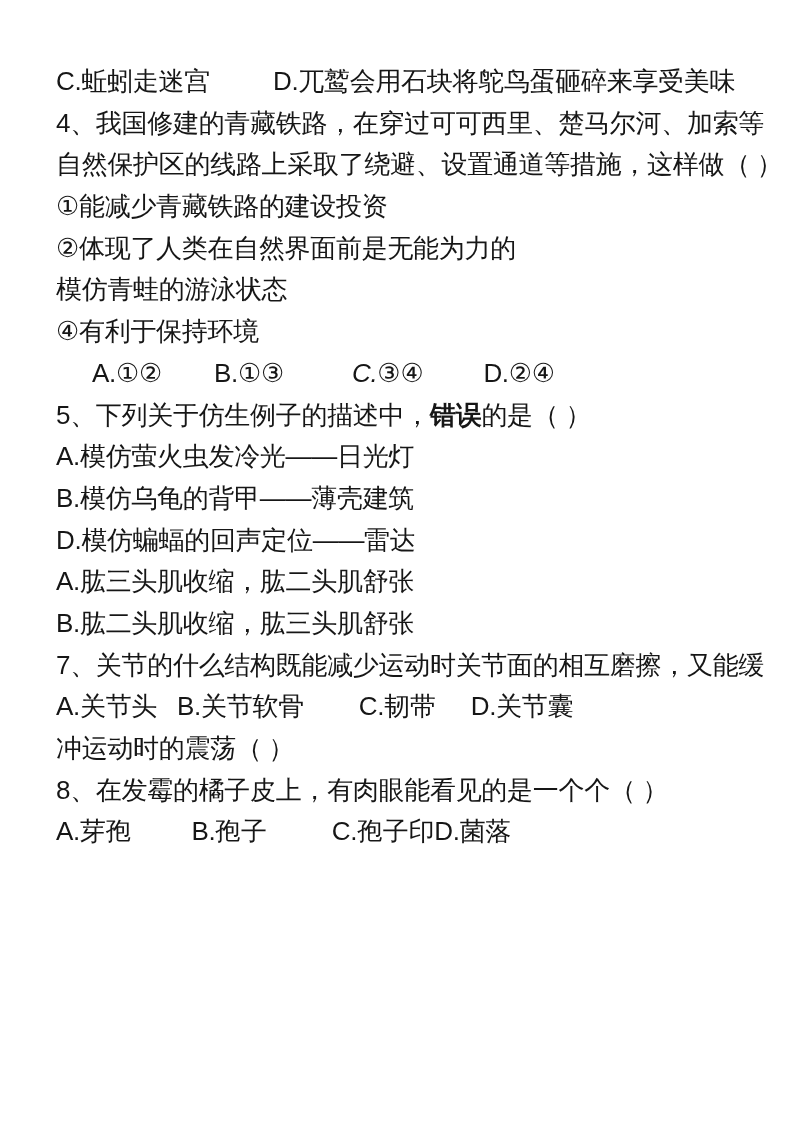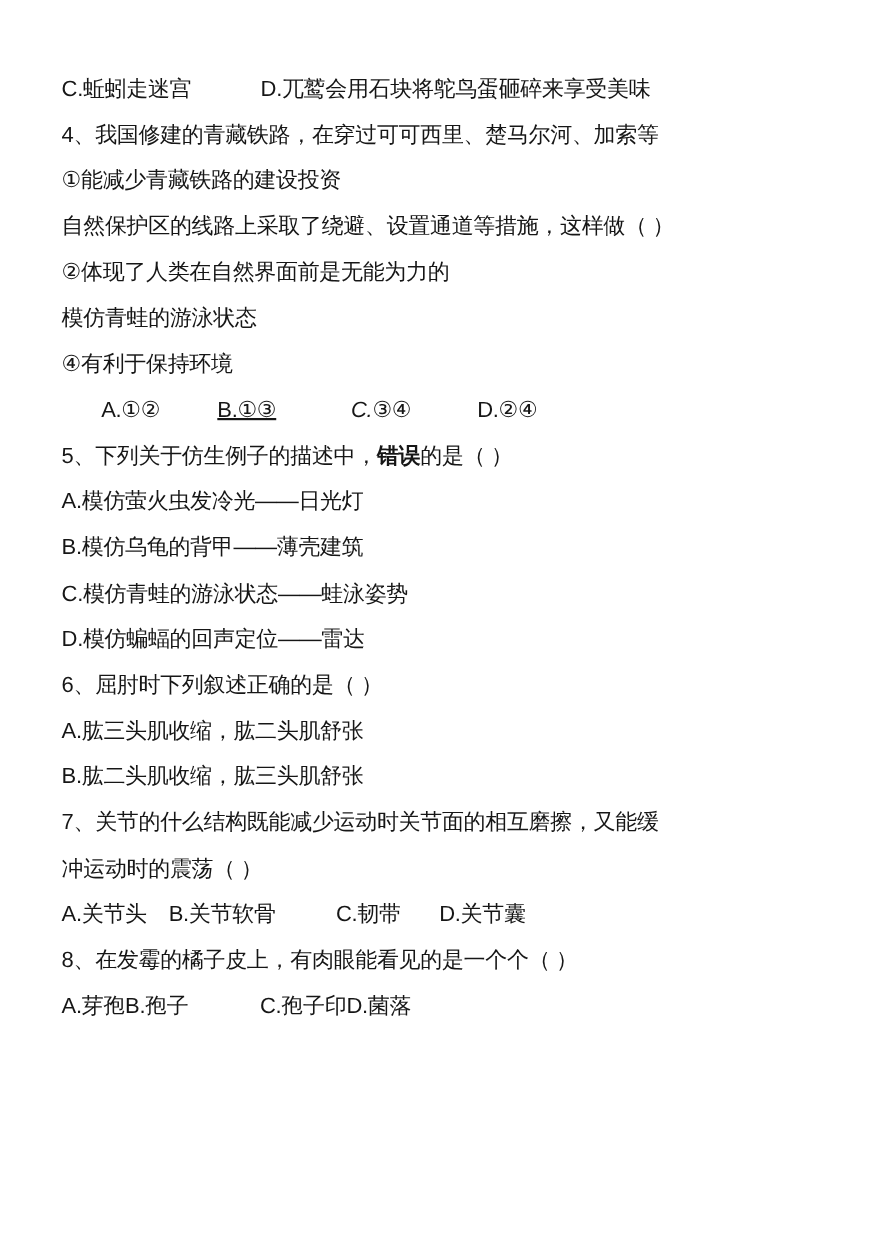--- a/index.html
+++ b/index.html
@@ -13,90 +13,88 @@
     position: relative;
     overflow: hidden;
     font-family: "Liberation Sans", "DejaVu Sans", sans-serif;
   }
   .doc {
     position: absolute;
     left: 56px;
     top: 61px;
     width: 700px;
     color: #161616;
-    font-size: 20px;
+    font-size: 26px;
     letter-spacing: -0.3px;
   }
   .line {
     height: 41.7px;
     line-height: 41.7px;
     white-space: nowrap;
   }
   .options-row {
     display: flex;
     align-items: center;
   }
   .b {
     font-weight: 700;
   }
   
   .gap-q3 { margin-right: 63px; }
   .gap-q4-1 { margin-right: 52px; margin-left: 36px; }
-  .gap-q4-2 { margin-right: 68px; text-decoration: underline; }
+  .gap-q4-2 { margin-right: 68px; }
   .gap-q4-3 { margin-right: 60px; font-style: italic; }
   .gap-q7-1 { margin-right: 20px; }
   .gap-q7-2 { margin-right: 55px; }
   .gap-q7-3 { margin-right: 35px; }
-  .gap-q8-1 { }
+  .gap-q8-1 { margin-right: 60px; }
   .gap-q8-2 { margin-right: 65px; }
   .gap-q8-3 { }
 </style>
 </head>
 <body>
 
 <div class="doc">
 
   <div class="line options-row">
     <span class="gap-q3">C.蚯蚓走迷宫</span>
     <span>D.兀鹫会用石块将鸵鸟蛋砸碎来享受美味</span>
   </div>
 
   <div class="line">4、我国修建的青藏铁路，在穿过可可西里、楚马尔河、加索等</div>
+  <div class="line">自然保护区的线路上采取了绕避、设置通道等措施，这样做（ ）</div>
   <div class="line">①能减少青藏铁路的建设投资</div>
-  <div class="line">自然保护区的线路上采取了绕避、设置通道等措施，这样做（ ）</div>
   <div class="line">②体现了人类在自然界面前是无能为力的</div>
   <div class="line">模仿青蛙的游泳状态</div>
   <div class="line">④有利于保持环境</div>
   <div class="line options-row">
     <span class="gap-q4-1">A.①②</span>
     <span class="gap-q4-2">B.①③</span>
     <span class="gap-q4-3">C.③④</span>
     <span>D.②④</span>
   </div>
 
   <div class="line">
     <span>5、下列关于仿生例子的描述中，</span><span class="b">错误</span><span>的是（ ）</span>
   </div>
   <div class="line">A.模仿萤火虫发冷光——日光灯</div>
   <div class="line">B.模仿乌龟的背甲——薄壳建筑</div>
-  <div class="line">C.模仿青蛙的游泳状态——蛙泳姿势</div>
   <div class="line">D.模仿蝙蝠的回声定位——雷达</div>
 
-  <div class="line">6、屈肘时下列叙述正确的是（ ）</div>
   <div class="line">A.肱三头肌收缩，肱二头肌舒张</div>
   <div class="line">B.肱二头肌收缩，肱三头肌舒张</div>
 
   <div class="line">7、关节的什么结构既能减少运动时关节面的相互磨擦，又能缓</div>
-  <div class="line">冲运动时的震荡（ ）</div>
   <div class="line options-row">
     <span class="gap-q7-1">A.关节头</span>
     <span class="gap-q7-2">B.关节软骨</span>
     <span class="gap-q7-3">C.韧带</span>
     <span>D.关节囊</span>
   </div>
+  <div class="line">冲运动时的震荡（ ）</div>
 
   <div class="line">8、在发霉的橘子皮上，有肉眼能看见的是一个个（ ）</div>
   <div class="line options-row">
     <span class="gap-q8-1">A.芽孢</span>
     <span class="gap-q8-2">B.孢子</span>
     <span class="gap-q8-3">C.孢子印</span>
     <span>D.菌落</span>
   </div>
 
 </div>

